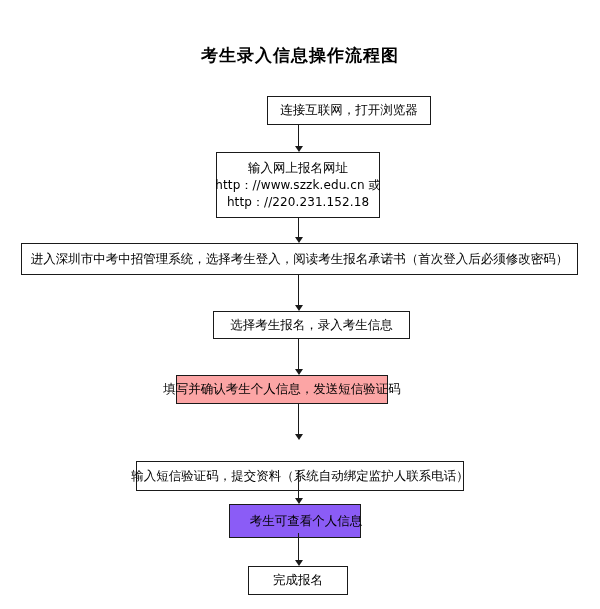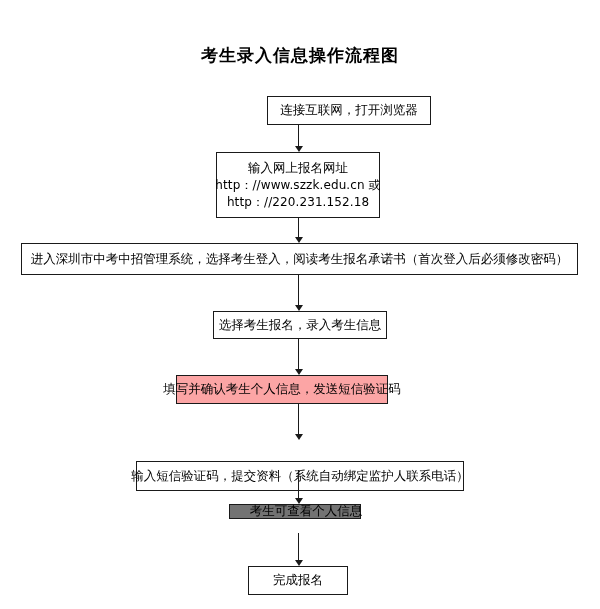--- a/index.html
+++ b/index.html
@@ -84,30 +84,30 @@
         <div class="line">连接互联网，打开浏览器</div>
       </div>
       <div class="node" style="left: 216px; top: 152px; width: 164px; height: 66px; border-color: rgb(26, 26, 26); background: rgb(255, 255, 255); color: rgb(0, 0, 0);">
         <div class="line">输入网上报名网址</div>
         <div class="line url">http：//www.szzk.edu.cn 或</div>
         <div class="line url">http：//220.231.152.18</div>
       </div>
       <div class="node" style="left: 21px; top: 243px; width: 557px; height: 32px; border-color: rgb(26, 26, 26); background: rgb(255, 255, 255); color: rgb(0, 0, 0);">
         <div class="line">进入深圳市中考中招管理系统，选择考生登入，阅读考生报名承诺书（首次登入后必须修改密码）</div>
       </div>
-      <div class="node" style="left: 213px; top: 311px; width: 174px; height: 28px; border-color: rgb(26, 26, 26); background: rgb(255, 255, 255); color: rgb(0, 0, 0);">
+      <div class="node" style="left: 213px; top: 311px; width: 197px; height: 28px; border-color: rgb(26, 26, 26); background: rgb(255, 255, 255); color: rgb(0, 0, 0);">
         <div class="line">选择考生报名，录入考生信息</div>
       </div>
       <div class="node" style="left: 176px; top: 375px; width: 212px; height: 29px; border-color: rgb(26, 26, 26); background: #fca5a5; color: rgb(0, 0, 0);">
         <div class="line">填写并确认考生个人信息，发送短信验证码</div>
       </div>
       <div class="node" style="left: 136px; top: 440px; width: 328px; height: 30px; border-color: rgb(26, 26, 26); background: rgb(255, 255, 255); color: rgb(0, 0, 0); margin-top: 21px;">
         <div class="line">输入短信验证码，提交资料（系统自动绑定监护人联系电话）</div>
       </div>
-      <div class="node" style="left: 229px; top: 504px; width: 132px; height: 15px; border-color: rgb(26, 26, 26); background: #737373; color: rgb(0, 0, 0); padding-left: 28px;">
+      <div class="node" style="left: 229px; top: 504px; width: 132px; height: 34px; border-color: rgb(26, 26, 26); background: #8b5cf6; color: rgb(0, 0, 0); padding-left: 28px;">
         <div class="line">考生可查看个人信息</div>
       </div>
       <div class="node" style="left: 248px; top: 566px; width: 100px; height: 29px; border-color: rgb(26, 26, 26); background: rgb(255, 255, 255); color: rgb(0, 0, 0); text-align: center;">
         <div class="line">完成报名</div>
       </div>
     </div>
   <div id="edges-layer">
       <div class="connector" style="left: 298px; top: 125px; height: 27px;">
         <div class="shaft" style="height: 23px; background: rgb(26, 26, 26);"></div>
         <div class="head" style="top: 21px; border-top-color: rgb(26, 26, 26);"></div>

